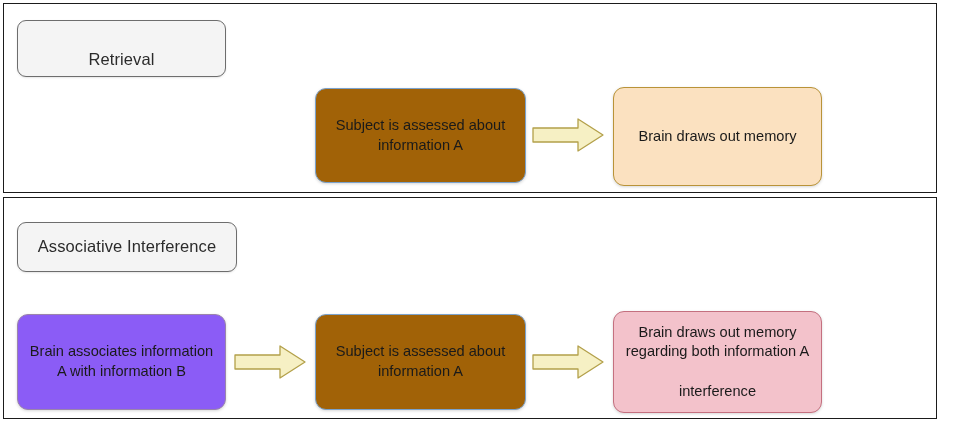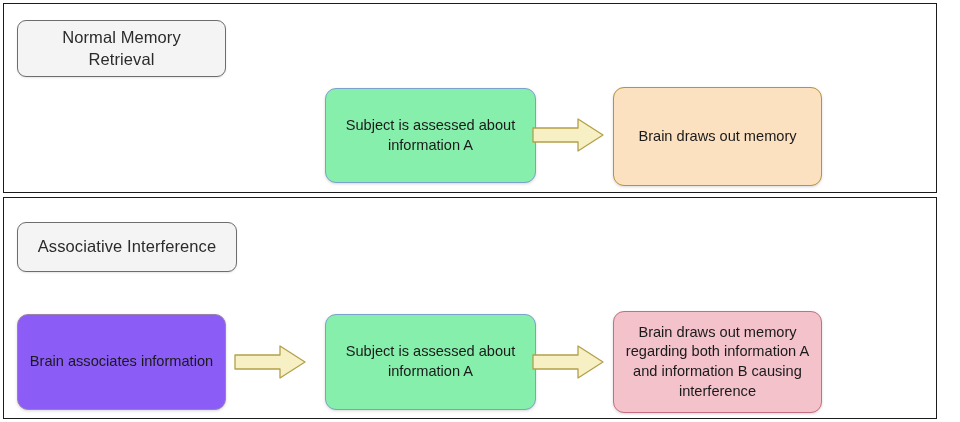--- a/index.html
+++ b/index.html
@@ -58,21 +58,21 @@
     display: flex;
     align-items: center;
     justify-content: center;
     text-align: center;
     font-size: 14.6px;
     line-height: 1.34;
     color: #1a1a1a;
     padding: 4px 10px;
     box-shadow: 0 1px 3px rgba(0,0,0,0.16);
   }
-  .node-blue   { background: #86efac; border-color: #7ba2cc; margin-left: 10px; }
+  .node-blue   { background: #a16207; border-color: #7ba2cc; }
   .node-orange { background: #fbe1c0; border-color: #b99338; }
   .node-purple { background: #8b5cf6; border-color: #9b84ac; }
   .node-pink   { background: #f3c2cb; border-color: #c4707f; }
 
   #node-assessed-top { left: 315px; top: 88px;  width: 211px; height: 95px; }
   #node-draws-top    { left: 613px; top: 87px;  width: 209px; height: 99px; }
   #node-associates   { left: 17px;  top: 314px; width: 209px; height: 96px; }
   #node-assessed-bot { left: 315px; top: 314px; width: 211px; height: 96px; }
   #node-draws-bot    { left: 613px; top: 311px; width: 209px; height: 102px; }
 
@@ -88,21 +88,21 @@
 </style>
 </head>
 <body>
 
 <div id="canvas">
 
   <div class="panel" id="panel-normal"></div>
 
   <div class="section-label" id="label-normal">
     <span>
-      <span>Normal Memory</span><br>
+      <br>
       <span>Retrieval</span>
     </span>
   </div>
 
   <div class="node node-blue" id="node-assessed-top">
     <span>
       <span>Subject is assessed about</span><br>
       <span>information A</span>
     </span>
   </div>
@@ -119,20 +119,21 @@
 
   <div class="panel" id="panel-assoc"></div>
 
   <div class="section-label" id="label-assoc">
     <span>Associative Interference</span>
   </div>
 
   <div class="node node-purple" id="node-associates">
     <span>
       <span>Brain associates information</span><br>
+      <span>A with information B</span>
     </span>
   </div>
 
   <svg class="arrow" id="arrow-bot-1" viewBox="0 0 72 36">
     <polygon points="1,11 46,11 46,2 71,18 46,34 46,25 1,25" fill="#f6f0c4" stroke="#b3a04a" stroke-width="1.3" stroke-linejoin="round"></polygon>
   </svg>
 
   <div class="node node-blue" id="node-assessed-bot">
     <span>
       <span>Subject is assessed about</span><br>
@@ -141,18 +142,18 @@
   </div>
 
   <svg class="arrow" id="arrow-bot-2" viewBox="0 0 72 36">
     <polygon points="1,11 46,11 46,2 71,18 46,34 46,25 1,25" fill="#f6f0c4" stroke="#b3a04a" stroke-width="1.3" stroke-linejoin="round"></polygon>
   </svg>
 
   <div class="node node-pink" id="node-draws-bot">
     <span>
       <span>Brain draws out memory</span><br>
       <span>regarding both information A</span><br>
-      <span>and information B causing</span><br>
+      <br>
       <span>interference</span>
     </span>
   </div>
 
 </div>
 
 </body></html>

